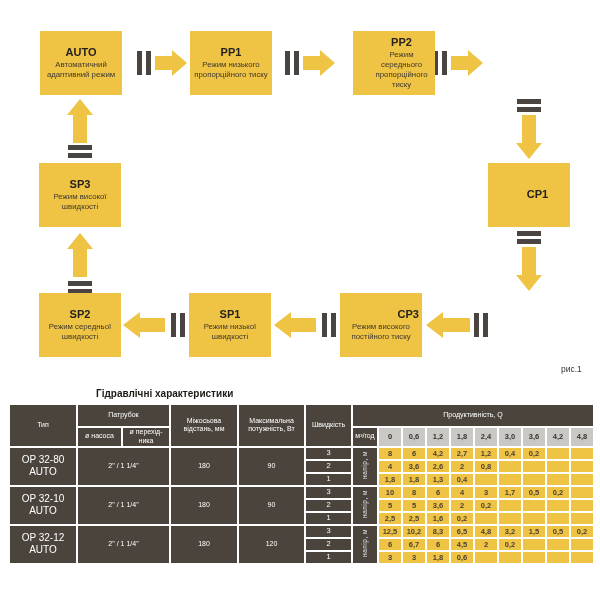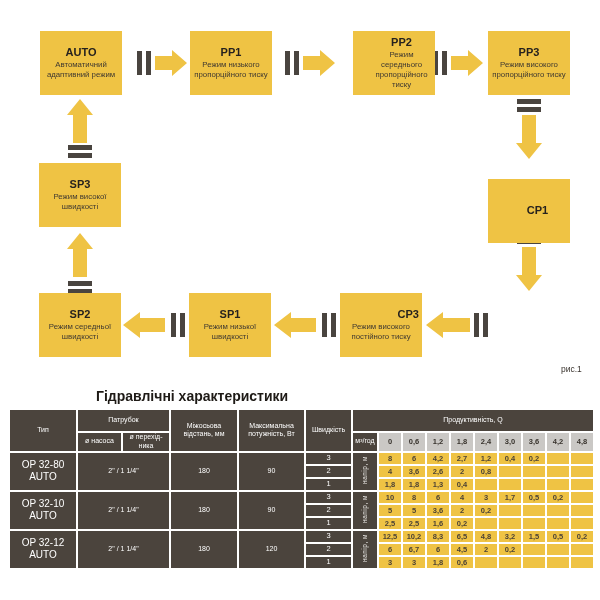--- a/index.html
+++ b/index.html
@@ -6,21 +6,21 @@
   .page{position:relative;width:600px;height:600px;background:#fff;font-family:"Liberation Sans",sans-serif;overflow:hidden;}
   .diagram{position:absolute;left:0;top:0;width:600px;height:385px;}
   .connectors{position:absolute;left:0;top:0;}
   .bar{fill:#49443F;}
   .arr{fill:#EFC344;}
   .mode-box{position:absolute;width:82px;height:64px;background:#EFC344;display:flex;flex-direction:column;align-items:center;justify-content:center;text-align:center;padding:2px 3px;box-sizing:border-box;}
   .mode-code{font-size:11px;font-weight:bold;color:#26221E;margin-bottom:2px;}
   .mode-desc{font-size:7.8px;line-height:1.3;color:#3E3830;}
   .fig-label{position:absolute;left:548px;top:364px;font-size:8.5px;color:#3B352F;padding-left:13px;}
   .table-section{position:absolute;left:8px;top:388px;width:588px;}
-  .table-title{font-size:14px;font-weight:bold;color:#1E1A16;margin:0 0 4px 88px;}
+  .table-title{font-size:10px;font-weight:bold;color:#1E1A16;margin:0 0 4px 88px;}
   table{border-collapse:separate;border-spacing:2px;table-layout:fixed;}
   th,td{padding:0 1px;text-align:center;vertical-align:middle;overflow:hidden;}
   .dark{background:#4B443D;color:#FFFFFF;font-weight:normal;font-size:7px;line-height:1.25;}
   .hrow1 th{height:21px;}
   .hrow2 th{height:15px;}
   .fv{background:#CAC8C5;color:#37322C;font-weight:bold;font-size:7.5px;height:15px;}
   .drow td{height:11px;}
   .val{background:#EFC344;color:#4A4135;font-weight:bold;font-size:7.5px;}
   .typecell{font-size:10px;}
   .speedcell{font-size:7.5px;}
@@ -91,25 +91,21 @@
       <div class="mode-desc">Автоматичний адаптивний режим</div>
     </div>
     <div class="mode-box" style="left:190px;top:31px;">
       <div class="mode-code">PP1</div>
       <div class="mode-desc">Режим низького пропорційного тиску</div>
     </div>
     <div class="mode-box" style="left:353px;top:31px;padding-left:18px;">
       <div class="mode-code">PP2</div>
       <div class="mode-desc">Режим середнього пропорційного тиску</div>
     </div>
-    <div class="mode-box" style="left:488px;top:31px;">
-      <div class="mode-code">PP3</div>
-      <div class="mode-desc">Режим високого пропорційного тиску</div>
-    </div>
-    <div class="mode-box" style="left:488px;top:179px;padding-left:20px;">
+    <div class="mode-box" style="left:488px;top:163px;padding-left:20px;">
       <div class="mode-code">CP1</div>
     </div>
     <div class="mode-box" style="left:340px;top:293px;align-items:flex-end;">
       <div class="mode-code">CP3</div>
       <div class="mode-desc">Режим високого постійного тиску</div>
     </div>
     <div class="mode-box" style="left:189px;top:293px;">
       <div class="mode-code">SP1</div>
       <div class="mode-desc">Режим низької швидкості</div>
     </div>

